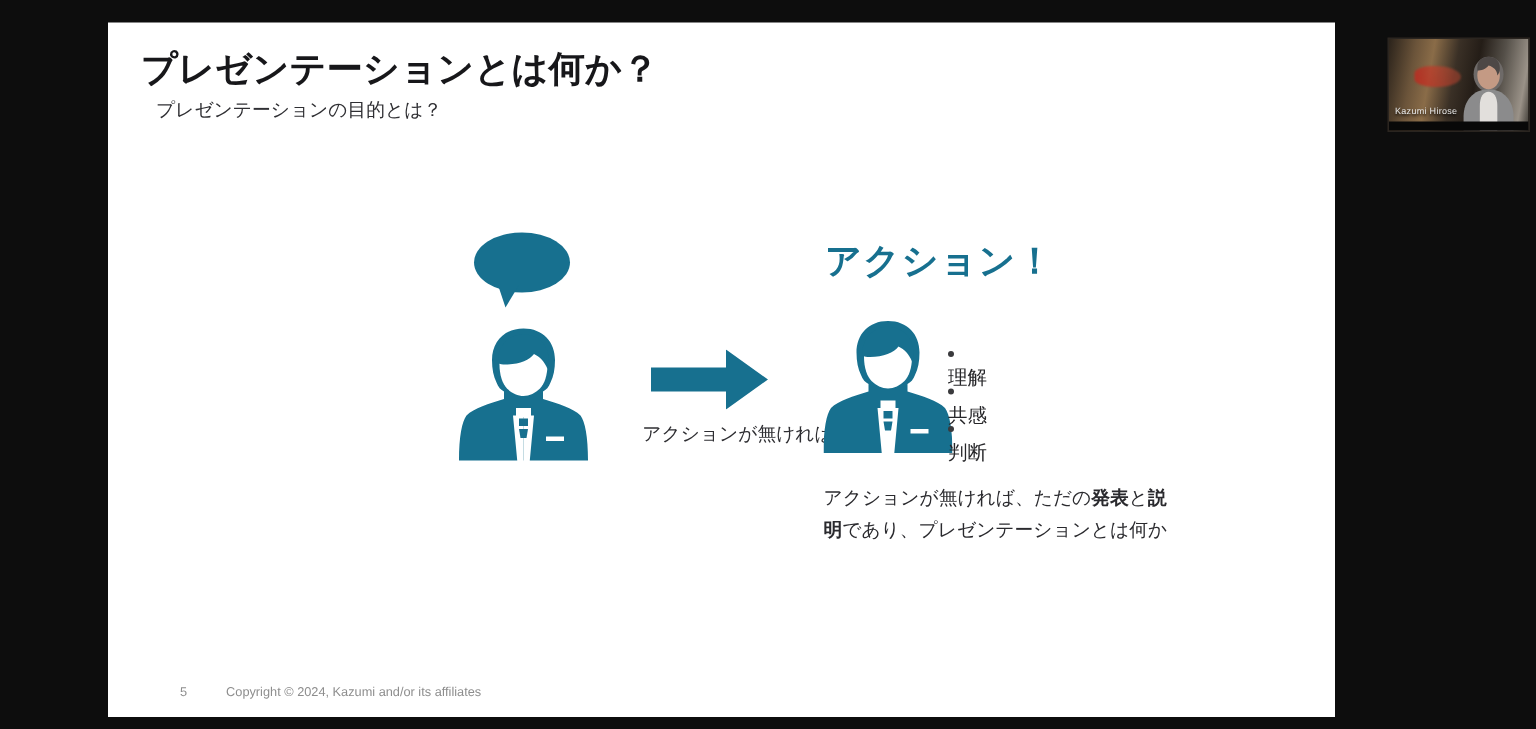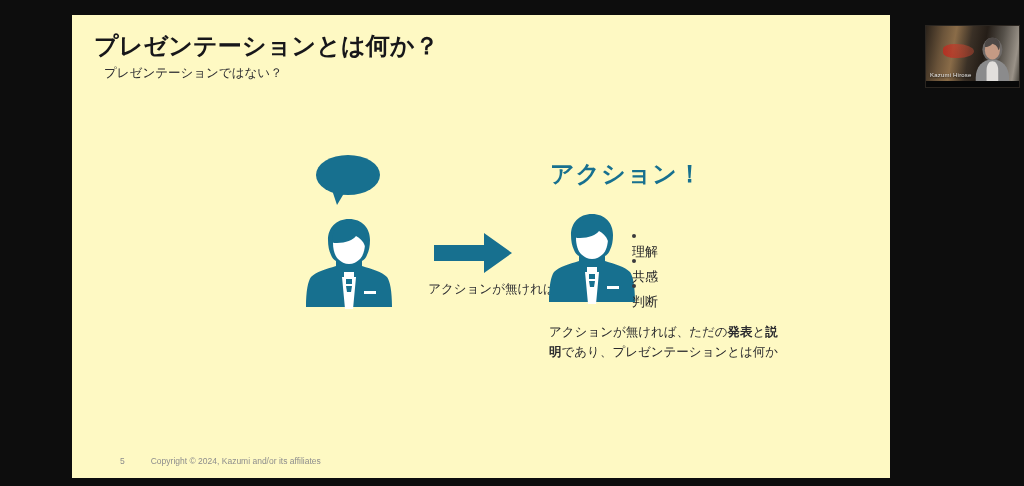--- a/index.html
+++ b/index.html
@@ -17,21 +17,21 @@
     font-family: "Liberation Sans", "DejaVu Sans", sans-serif;
   }
 
   
   #slide {
     position: absolute;
     left: 72px;
     top: 15px;
     width: 818px;
     height: 463px;
-    background: #fef9c3;
+    background: #ffffff;
     overflow: hidden;
   }
 
   
   #slide-title {
     position: absolute;
     left: 22px;
     top: 15px;
     font-size: 24px;
     font-weight: bold;
@@ -160,21 +160,21 @@
 
   #closing-note {
     position: absolute;
     left: 477px;
     top: 307px;
     width: 232px;
     font-size: 12.5px;
     line-height: 20px;
     color: #2a2a2e;
   }
-  #closing-note b { font-weight: bold; }
+  #closing-note b { font-weight: bold; font-family: Liberation Mono, monospace; }
 
   
   #footer {
     position: absolute;
     left: 48px;
     bottom: 12px;
     display: flex;
     align-items: center;
     font-size: 8.5px;
     color: #8d8d8d;
@@ -238,21 +238,21 @@
 </style>
 </head>
 <body>
 
 <div id="screen">
 
   <div id="slide">
 
     <div id="slide-title">プレゼンテーションとは何か？</div>
 
-    <div id="slide-subtitle">プレゼンテーションではない？</div>
+    <div id="slide-subtitle">プレゼンテーションの目的とは？</div>
 
     <div id="left-actor">
       <div id="speech-bubble"></div>
       <div id="speech-bubble-tail"></div>
       <svg class="person-icon" viewBox="0 0 86 92">
         <path fill="#17708f" d="M43 2c-13 0-21 9-21 21 0 6 1 11 3 15 1 3 3 5 5 6l0 5c-10 3-20 6-25 11C2 64 0 74 0 90l86 0c0-16-2-26-5-30-5-5-15-8-25-11l0-5c2-1 4-3 5-6 2-4 3-9 3-15 0-12-8-21-21-21z"></path>
         <path fill="#ffffff" d="M43 10c-10 0-16 7-16 16 0 7 2 13 5 16 3 3 7 5 11 5s8-2 11-5c3-3 5-9 5-16 0-9-6-16-16-16z"></path>
         <path fill="#17708f" d="M26 24c0-11 7-18 17-18 10 0 17 7 17 18 0 2 0 4-1 5-2-5-5-8-9-10-3 4-10 7-19 7-2 0-4 0-5-1z"></path>
         <path fill="#ffffff" d="M36 60l7 0 0 32-4 0z"></path>
         <path fill="#ffffff" d="M43 60l7 0-3 32-4 0z"></path>

